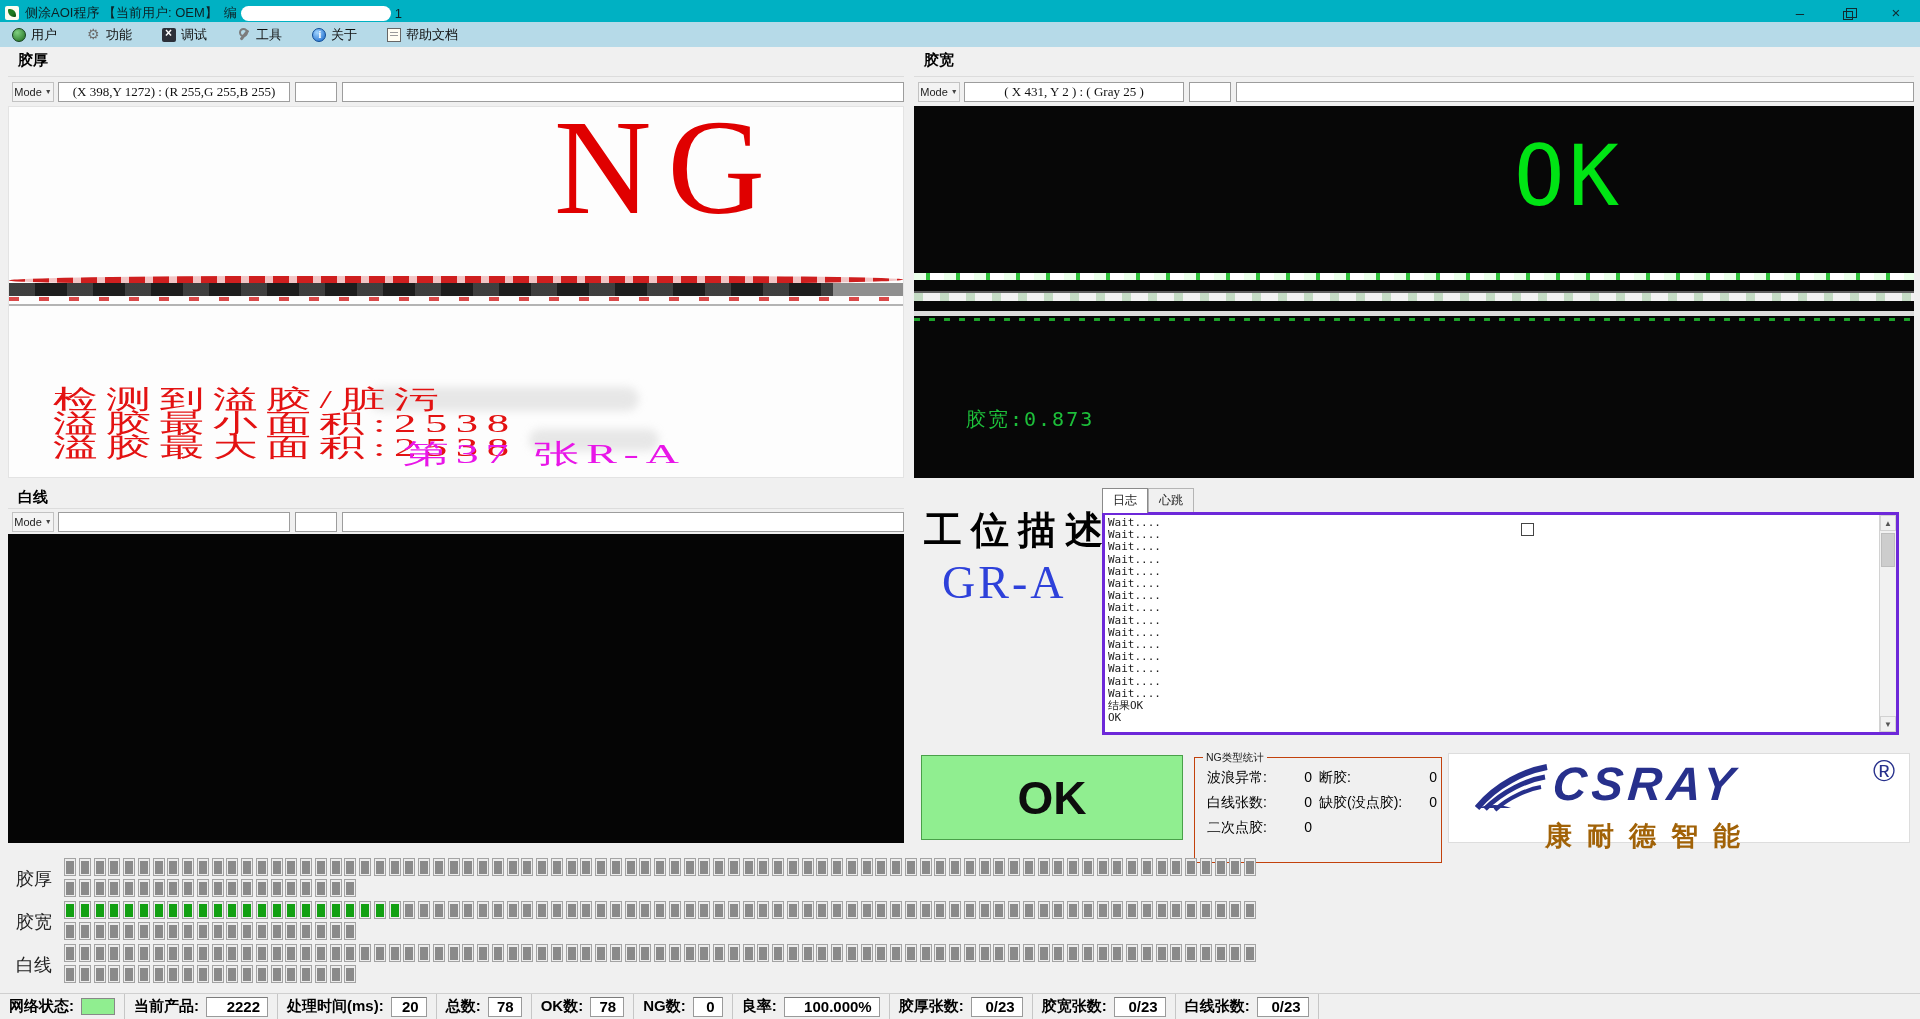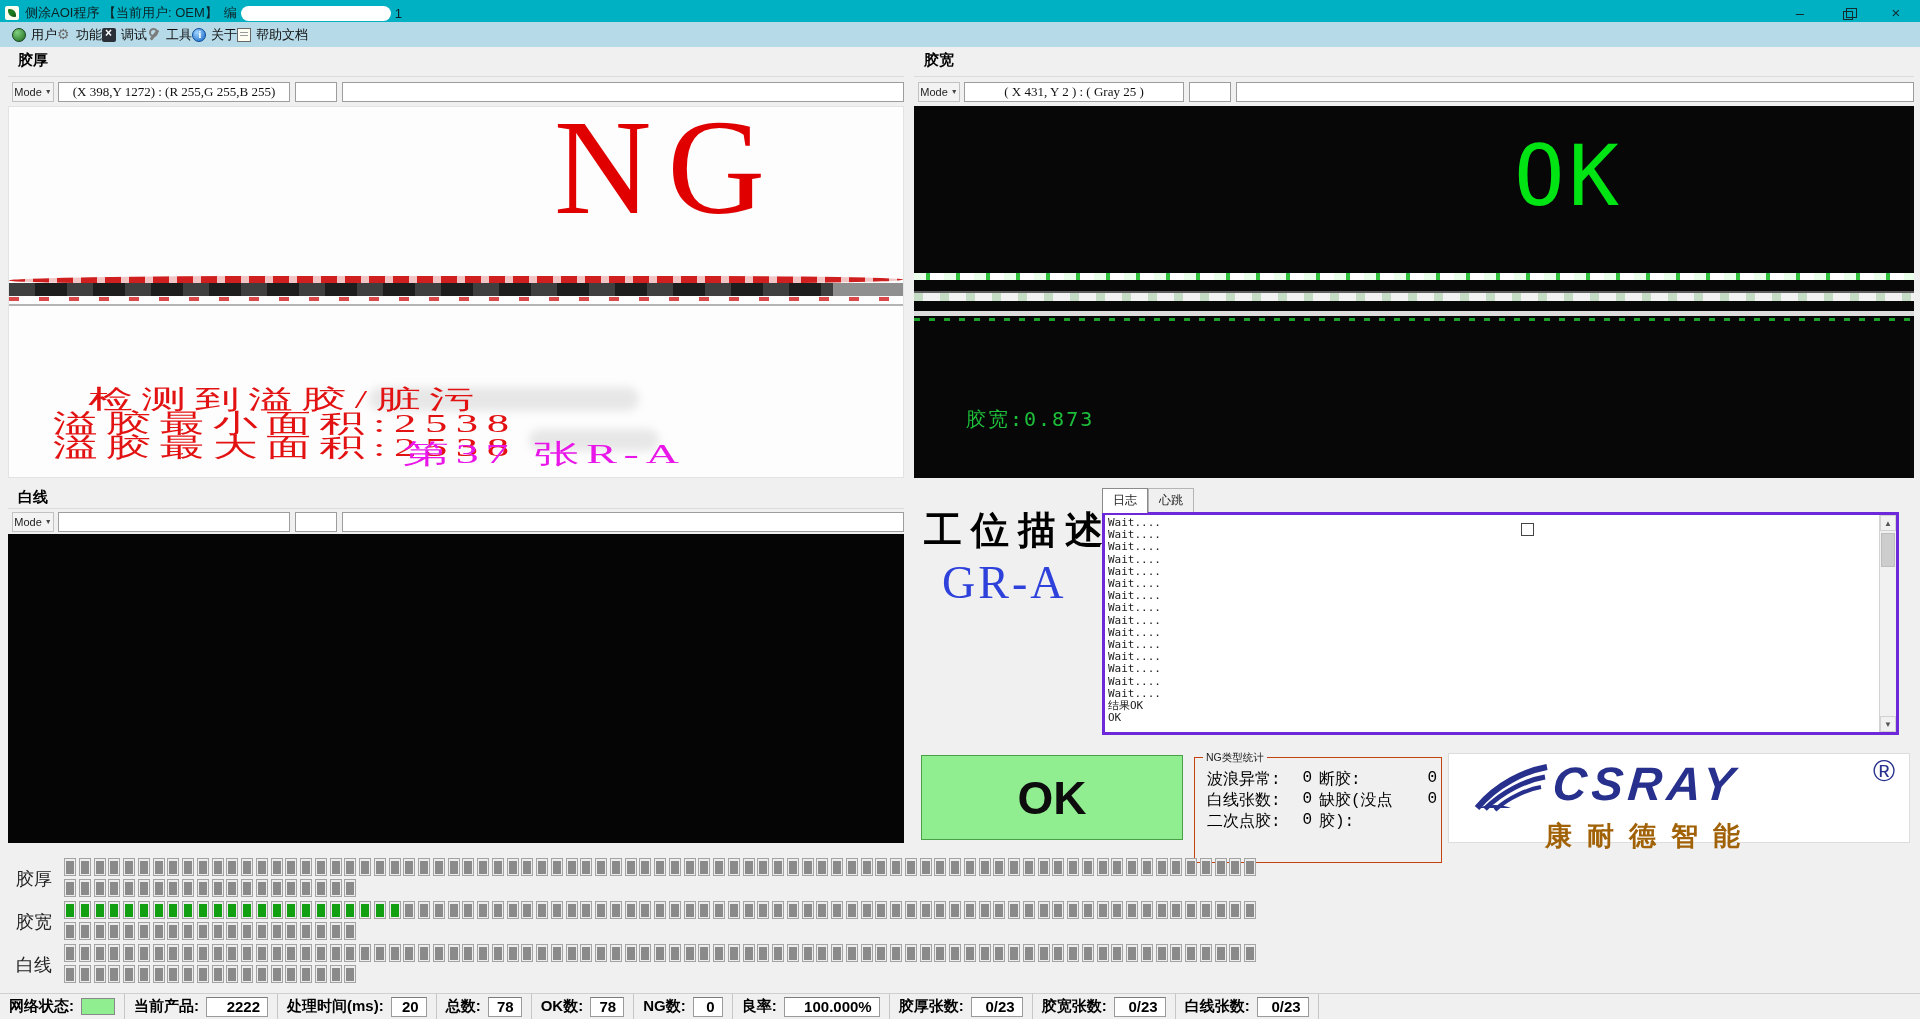--- a/index.html
+++ b/index.html
@@ -15,21 +15,21 @@
                     background:linear-gradient(135deg,#1e7a1e 55%,#0c4a0c); border-radius:1px 6px 1px 6px; }
   .titletext { font-size:13px; color:#0c2226; display:flex; align-items:center; }
   .censor { display:inline-block; width:150px; height:15px; background:#fff; border-radius:8px; margin:0 4px; }
   .winbtns { margin-left:auto; display:flex; }
   .winbtn { width:48px; text-align:center; font-size:15px; color:#112b30; line-height:22px; cursor:default; }
   .restore-glyph { display:inline-block; width:10px; height:9px; border:1px solid #112b30; position:relative; top:2px; background:#00b1c3; }
   .restore-glyph::before { content:""; position:absolute; left:2px; top:-4px; width:9px; height:8px; border:1px solid #112b30; }
 
   
   .menubar { position:absolute; left:0; top:22px; width:1920px; height:25px; background:#b6dae8;
-             display:flex; align-items:center; padding-left:12px; }
+             display:flex; align-items:center; padding-left:12px; gap:30px; }
   .menu-item { display:flex; align-items:center; gap:5px; font-size:13px; color:#111; }
   .mi { display:inline-block; width:14px; height:14px; position:relative; }
   .user-icon { border-radius:50%; background:radial-gradient(circle at 35% 30%,#7fd07f,#1d6b1d); border:1px solid #14401c; }
   .gear-icon::after { content:"⚙"; position:absolute; left:0; top:-2px; font-size:14px; color:#6f6f6f; }
   .debug-icon { background:#2b2f38; border-radius:2px; }
   .debug-icon::after { content:"×"; position:absolute; left:3px; top:-2px; color:#fff; font-size:12px; font-weight:bold; }
   .tools-icon::after { content:""; position:absolute; left:6px; top:1px; width:3px; height:12px; background:#7c7c7c; transform:rotate(38deg); border-radius:1px; }
   .tools-icon::before { content:""; position:absolute; left:2px; top:0; width:5px; height:5px; border:2px solid #7c7c7c; border-radius:50%; }
   .about-icon { border-radius:50%; background:radial-gradient(circle at 35% 30%,#9fd4ff,#1565c9); border:1px solid #0d4a94; }
   .about-icon::after { content:"i"; position:absolute; left:5.5px; top:0px; color:#fff; font:bold 10px "Liberation Serif",serif; }
@@ -44,21 +44,21 @@
   .mode-btn { position:absolute; left:6px; width:42px; height:20px; font-size:11px; color:#222;
               background:#f3f3f3; border:1px solid #c2c2c2; text-align:center; line-height:18px; }
   .mode-arrow { font-size:7px; vertical-align:2px; color:#444; }
   .coordbox { position:absolute; height:20px; background:#fff; border:1px solid #9d9d9d;
               font:13px "Liberation Serif",serif; text-align:center; line-height:18px; color:#111; }
   .imagearea { position:absolute; left:2px; right:2px; bottom:2px; overflow:hidden; }
 
   .panel-tl { left:6px; top:48px; width:900px; height:432px; }
   .panel-tl .panel-sep { top:28px; }
   .panel-tl .mode-btn, .panel-tr .mode-btn { top:34px; }
-  .panel-tl .imagearea { top:58px; background:#fdfdfd; border:1px solid #e3e3e3;text-align:center; }
+  .panel-tl .imagearea { top:58px; background:#fdfdfd; border:1px solid #e3e3e3; }
 
   .panel-tr { left:912px; top:48px; width:1004px; height:432px; }
   .panel-tr .panel-sep { top:28px; }
   .panel-tr .imagearea { top:58px; background:#070707; }
 
   .panel-bl { left:6px; top:485px; width:900px; height:360px; }
   .panel-bl .panel-sep { top:23px; }
   .panel-bl .mode-btn { top:27px; }
   .panel-bl .imagearea { top:49px; background:#050505; }
 
@@ -117,21 +117,21 @@
   .scroll-arrow.up { top:0; } .scroll-arrow.down { bottom:0; }
   .scroll-thumb { position:absolute; left:1px; top:18px; width:14px; height:34px; background:#cdcdcd; border:1px solid #bdbdbd; }
 
   .ok-button { position:absolute; left:921px; top:755px; width:262px; height:85px; background:#90ee90;
                border:1px solid #49a049; display:flex; align-items:center; justify-content:center;
                font-size:46px; font-weight:bold; color:#0d0d0d; }
 
   .ng-stats { position:absolute; left:1194px; top:757px; width:248px; height:106px;
               border:1px solid #c2410c; background:#f0f0f0; }
   .ng-stats-title { position:absolute; left:8px; top:-7px; background:#f0f0f0; padding:0 3px; font-size:10.5px; color:#222; }
-  .ng-col { position:absolute; top:11px; display:flex; flex-direction:column; gap:0; font-size:16px;font-family:Liberation Mono, monospace; }
+  .ng-col { position:absolute; top:11px; display:flex; flex-direction:column; gap:7px; font-size:14px; }
   .ng-col1 { left:12px; width:105px; } .ng-col2 { left:124px; width:118px; }
   .ng-row { display:flex; justify-content:space-between; }
 
   .logo-box { position:absolute; left:1448px; top:753px; width:462px; height:90px; background:#fff; border:1px solid #ddd; }
   .logo-swoosh { position:absolute; left:26px; top:10px; }
   .logo-brand { position:absolute; left:104px; top:2px; font:italic 700 47px "Liberation Sans",sans-serif;
                 color:#27308c; letter-spacing:5px; transform:skewX(-5deg); }
   .logo-reg { position:absolute; right:14px; top:0px; font-size:30px; color:#27308c; }
   .logo-sub { position:absolute; left:96px; top:64px; font-weight:700; font-size:27px; color:#a16207; letter-spacing:15px; }
 

